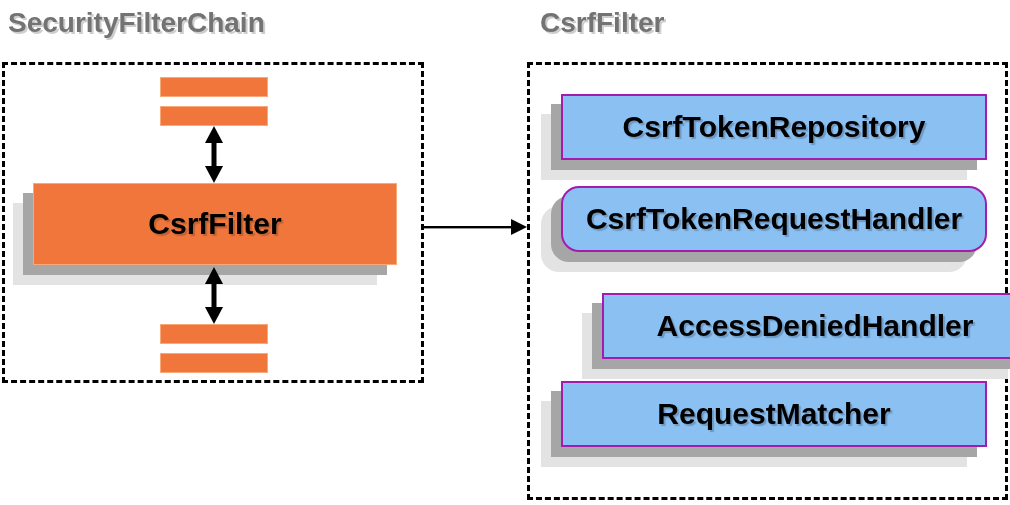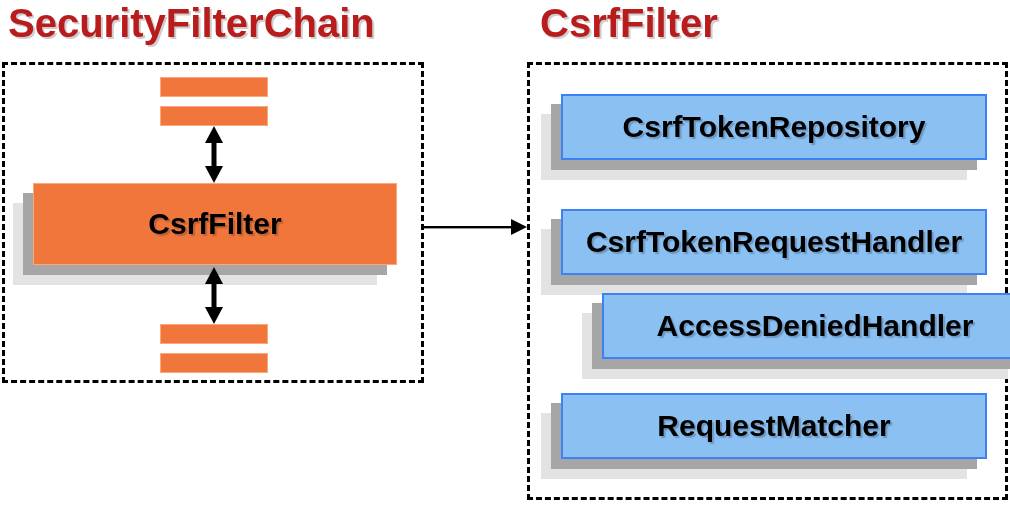--- a/index.html
+++ b/index.html
@@ -8,23 +8,23 @@
   .canvas {
     position: relative;
     width: 1010px;
     height: 505px;
     background: #ffffff;
     overflow: hidden;
   }
 
   .title {
     position: absolute;
-    font-size: 40px;
+    font-size: 28px;
     font-weight: bold;
-    color: #b91c1c;
+    color: #737373;
     white-space: nowrap;
     text-shadow: 2px 2px 0 rgba(165,165,165,0.55);
     line-height: 38px;
   }
   #title-left  { left: 8px;  top: 4px; }
   #title-right { left: 540px; top: 4px; }
 
   .panel {
     position: absolute;
     border: 3px dashed #000000;
@@ -66,36 +66,36 @@
     color: #000000;
     text-shadow: 2px 2px 1px rgba(110,70,40,0.40);
   }
 
   .component {
     position: absolute;
     left: 31px;
     width: 426px;
     height: 66px;
     background: #8AC1F2;
-    border: 2px solid #3b82f6;
+    border: 2px solid #a21caf;
     box-sizing: border-box;
     box-shadow: -10px 10px 0 #A6A6A6, -20px 20px 0 #E3E3E3;
     display: flex;
     align-items: center;
     justify-content: center;
     font-size: 30px;
     font-weight: bold;
     color: #000000;
     text-shadow: 2px 2px 1px rgba(70,90,120,0.40);
     white-space: nowrap;
   }
   #component-1 { top: 29px; }
-  #component-2 { top: 144px; }
+  #component-2 { top: 121px; border-radius: 18px; }
   #component-3 { top: 228px; margin-left: 41px; }
-  #component-4 { top: 328px; }
+  #component-4 { top: 316px; }
 
   .arrow-svg { position: absolute; display: block; }
   #v-arrow-1 { left: 191px; top: 61px; }
   #v-arrow-2 { left: 191px; top: 202px; }
   #h-arrow   { left: 424px; top: 217px; }
 </style>
 </head>
 <body>
 
 <div class="canvas">

